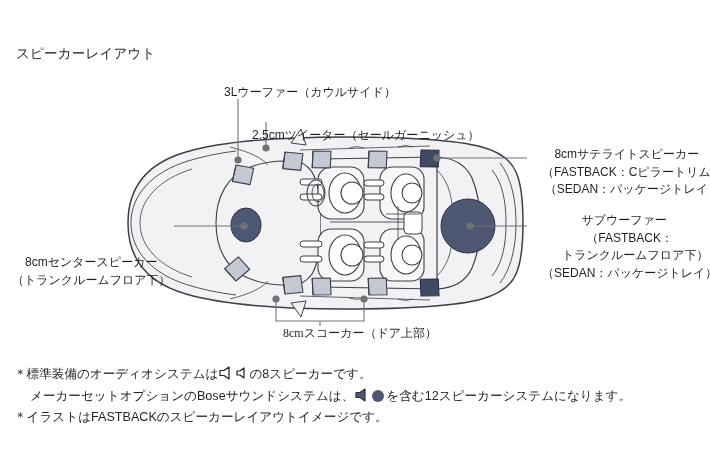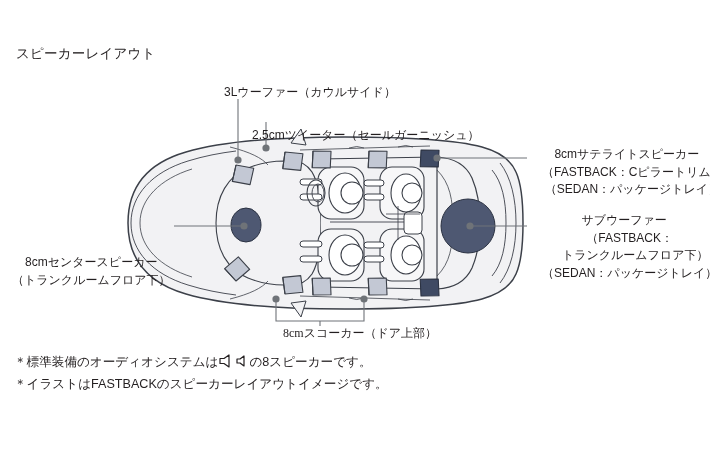--- a/index.html
+++ b/index.html
@@ -45,21 +45,21 @@
   #lbl-woofer   { left: 224px; top: 84px; }
   #lbl-tweeter  { left: 252px; top: 107px; margin-top: 20px; }
   #lbl-sat      { left: 531px; top: 146px; }
   #lbl-sub      { left: 531px; top: 212px; }
   #lbl-center   { left: 12px;  top: 214px; margin-top: 40px; }
   #lbl-squawker { left: 283px; top: 325px; font-family: Liberation Serif, serif; }
 
   .footnotes {
     position: absolute;
     left: 14px;
-    top: 352px;
+    top: 364px;
     font-size: 12.6px;
     line-height: 21.5px;
     color: #231f20;
   }
   .fn-line { white-space: nowrap; display: block; }
   .fn-indent { padding-left: 16px; }
   .inline-ico {
     display: inline-block;
     vertical-align: -2px;
     margin: 0 1px;
@@ -290,16 +290,21 @@
   </div>
 
   <div class="footnotes">
     <span class="fn-line">
       <span>＊標準装備のオーディオシステムは</span><span class="inline-ico"><svg width="15" height="14" viewBox="0 0 15 14">
             <polygon points="1,4.5 5,4.5 10,1 10,13 5,9.5 1,9.5" fill="#ffffff" stroke="#231f20" stroke-width="1.2" stroke-linejoin="round"></polygon>
           </svg></span><span class="inline-ico"><svg width="12" height="14" viewBox="0 0 12 14">
             <polygon points="1,5 4,5 8,2 8,12 4,9 1,9" fill="#ffffff" stroke="#231f20" stroke-width="1.2" stroke-linejoin="round"></polygon>
           </svg></span><span>の8スピーカーです。</span>
     </span>
+    <span class="fn-line fn-indent">
+      <span>メーカーセットオプションのBoseサウンドシステムは、</span><span class="inline-ico"><svg width="15" height="14" viewBox="0 0 15 14">
+            <polygon points="1,4.5 5,4.5 10,1 10,13 5,9.5 1,9.5" fill="#4e5872" stroke="#2b3242" stroke-width="1.2" stroke-linejoin="round"></polygon>
+          </svg></span><span class="dot-ico"></span><span>を含む12スピーカーシステムになります。</span>
+    </span>
     <span class="fn-line">＊イラストはFASTBACKのスピーカーレイアウトイメージです。</span>
   </div>
 
 </div>
 
 </body></html>

